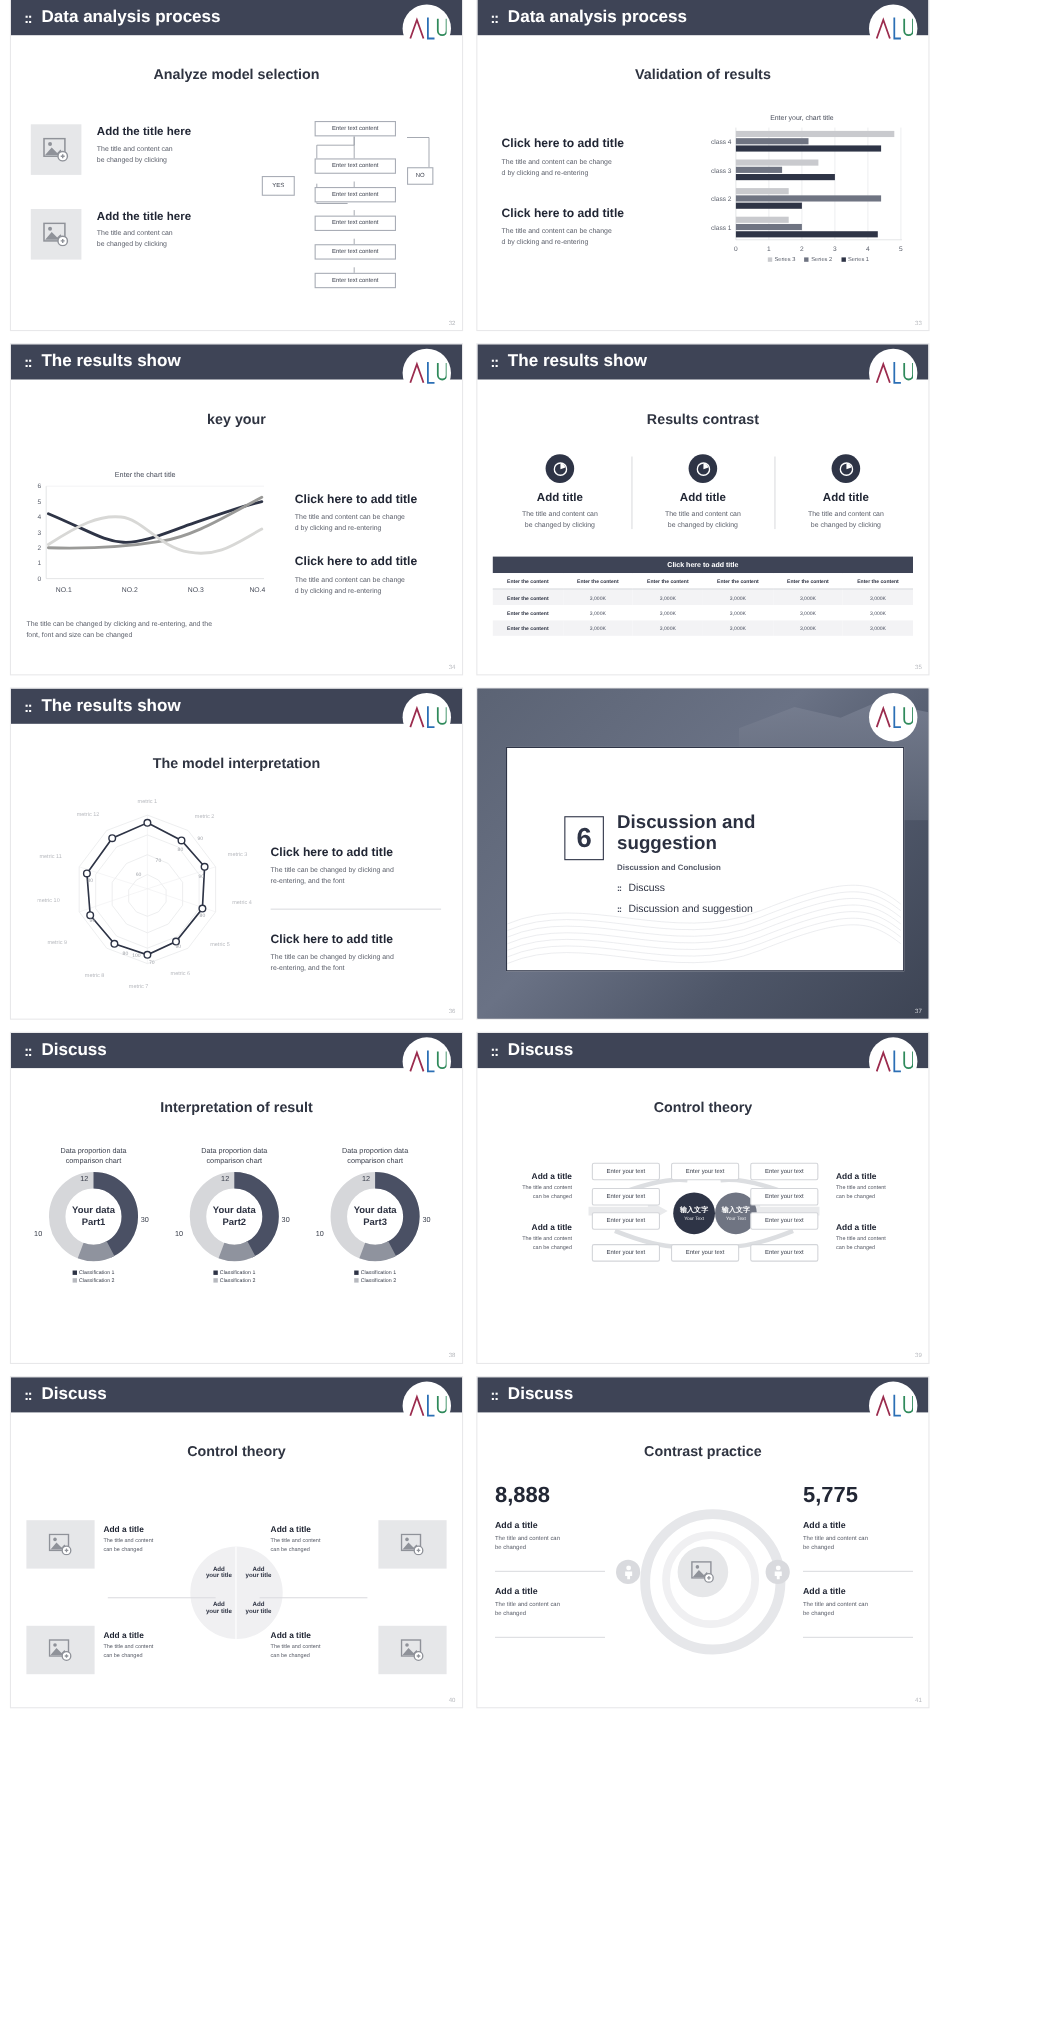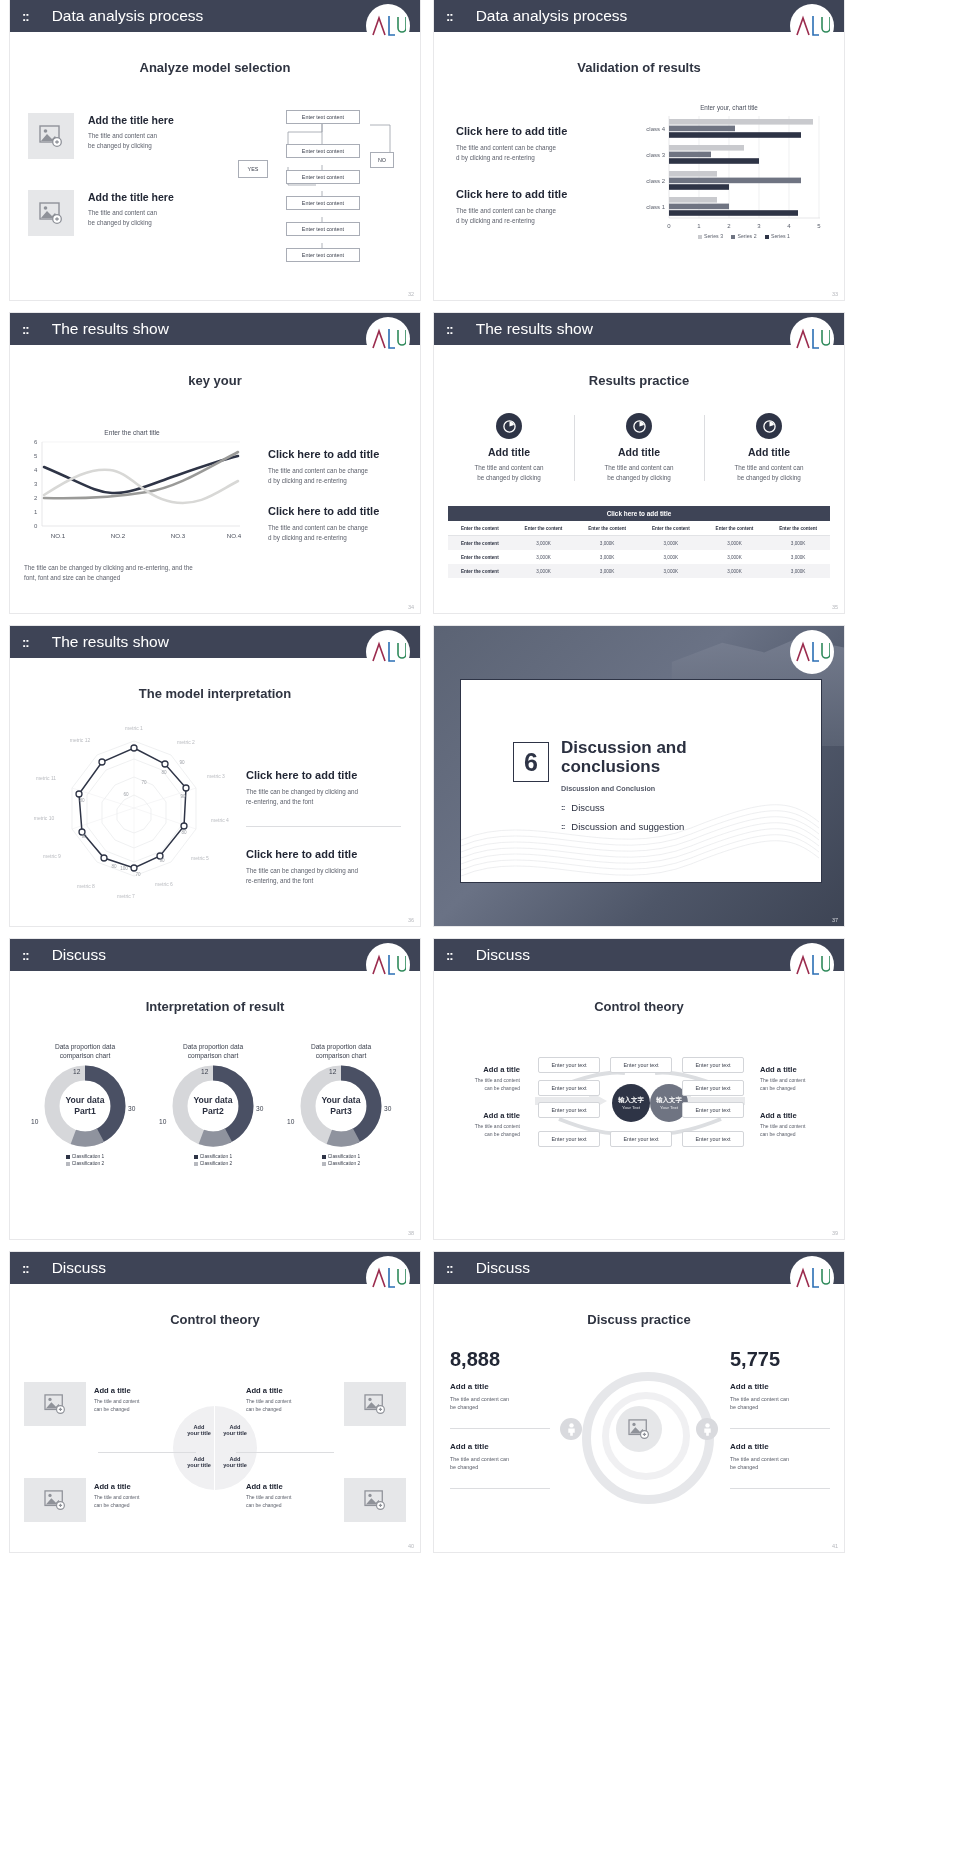--- a/index.html
+++ b/index.html
@@ -1,21 +1,21 @@
 <!DOCTYPE html>
 <html><head>
 <meta charset="utf-8">
 <style>
   html,body{margin:0;padding:0;background:#ffffff;}
   body{width:960px;height:1850px;font-family:"Liberation Sans",sans-serif;color:#2f3441;}
   .grid{width:960px;height:1850px;display:grid;grid-template-columns:410px 410px;grid-template-rows:repeat(5,300px);column-gap:14px;row-gap:13px;padding:0 63px 0 10px;box-sizing:border-box;background:#ffffff;}
   .slide{position:relative;width:410px;height:300px;background:#ffffff;overflow:hidden;box-shadow:0 0 0 1px #e8e8ea;}
   .bar{position:absolute;left:0;top:0;width:410px;height:32px;background:#3e4456;display:flex;align-items:center;}
   .bar .dots{margin-left:12px;color:#ffffff;font-size:13px;font-weight:700;letter-spacing:-1px;line-height:1;}
-  .bar .btitle{margin-left:23px;color:#ffffff;font-size:15.5px;font-weight:400;}
+  .bar .btitle{margin-left:9px;color:#ffffff;font-size:15.5px;font-weight:700;}
   .logo{position:absolute;right:10px;top:4px;width:44px;height:44px;border-radius:50%;background:#fff;display:flex;align-items:center;justify-content:center;z-index:5;}
   .logo svg{display:block;}
   .pg{position:absolute;right:6px;bottom:3px;font-size:5.5px;color:#b6b8bd;}
   .slidetitle{position:absolute;top:60px;left:0;width:410px;text-align:center;font-size:13px;font-weight:700;color:#2f3441;}
   .img-ph{background:#e6e7e9;display:flex;align-items:center;justify-content:center;}
   .img-ph svg{display:block;}
   .h3{font-size:10.5px;font-weight:700;color:#222735;}
   .h3b{font-size:11px;font-weight:700;color:#222735;}
   .body{font-size:6.3px;color:#5d616c;line-height:1.55;}
   .tinybox{border:1px solid #a9adb6;background:#fff;font-size:5.4px;color:#3a3f4c;text-align:center;display:flex;align-items:center;justify-content:center;}
@@ -250,21 +250,21 @@
       <span class="dots">::</span>
       <span class="btitle">The results show</span>
     </div>
     <div class="logo">
       <svg width="36" height="26" viewBox="0 0 36 26">
           <path d="M3 22 L9 5 L15 22" stroke="#9b2c4e" stroke-width="1.6" fill="none"></path>
           <path d="M19 3 L19 22 L25 22" stroke="#2b6fb5" stroke-width="1.6" fill="none"></path>
           <path d="M28 4 L28 15 A4 4 0 0 0 36 15 L36 4" stroke="#2f8a5b" stroke-width="1.6" fill="none"></path>
         </svg>
     </div>
-    <div class="slidetitle">Results practice</div>
+    <div class="slidetitle">Results contrast</div>
 
     <div class="abs ctr" style="left:14px;top:100px;width:122px;">
       <div style="margin:0 auto;width:26px;height:26px;border-radius:50%;background:#2e3446;display:flex;align-items:center;justify-content:center;">
         <svg width="13" height="13" viewBox="0 0 13 13">
             <circle cx="6.5" cy="6.5" r="5.6" fill="none" stroke="#fff" stroke-width="1.3"></circle>
             <path d="M6.5 6.5 L6.5 1.4 A5.1 5.1 0 0 1 11 5 Z" fill="#fff"></path>
           </svg>
       </div>
       <div class="h3" style="margin-top:7px;">Add title</div>
       <div class="body" style="margin-top:5px;">The title and content can</div>
@@ -446,21 +446,21 @@
           <path d="M0 72 C 70 42, 150 92, 230 60 S 330 32, 358 54"></path>
           <path d="M0 78 C 70 48, 150 98, 230 66 S 330 38, 358 60"></path>
           <path d="M0 84 C 70 54, 150 104, 230 72 S 330 44, 358 66"></path>
           <path d="M0 54 C 70 24, 150 74, 230 42 S 330 14, 358 36"></path>
           <path d="M0 48 C 70 18, 150 68, 230 36 S 330 8, 358 30"></path>
         </g>
       </svg>
       <div class="abs" style="left:52px;top:62px;width:34px;height:38px;border:1.6px solid #2e3446;display:flex;align-items:center;justify-content:center;font-size:25px;font-weight:700;color:#2e3446;">6</div>
       <div class="abs" style="left:100px;top:58px;width:230px;">
         <div style="font-size:17px;font-weight:700;color:#2b3040;line-height:1.12;">Discussion and</div>
-        <div style="font-size:17px;font-weight:700;color:#2b3040;line-height:1.12;">conclusions</div>
+        <div style="font-size:17px;font-weight:700;color:#2b3040;line-height:1.12;">suggestion</div>
         <div style="font-size:7.2px;font-weight:700;color:#555a68;margin-top:8px;">Discussion and Conclusion</div>
       </div>
       <div class="abs" style="left:100px;top:122px;width:230px;">
         <div style="display:flex;align-items:center;margin-bottom:8px;">
           <span style="color:#3e4456;font-size:8px;font-weight:700;letter-spacing:-1px;">::</span>
           <span style="margin-left:7px;font-size:9.5px;color:#2b3040;">Discuss</span>
         </div>
         <div style="display:flex;align-items:center;">
           <span style="color:#3e4456;font-size:8px;font-weight:700;letter-spacing:-1px;">::</span>
           <span style="margin-left:7px;font-size:9.5px;color:#2b3040;">Discussion and suggestion</span>
@@ -731,21 +731,21 @@
       <span class="dots">::</span>
       <span class="btitle">Discuss</span>
     </div>
     <div class="logo">
       <svg width="36" height="26" viewBox="0 0 36 26">
           <path d="M3 22 L9 5 L15 22" stroke="#9b2c4e" stroke-width="1.6" fill="none"></path>
           <path d="M19 3 L19 22 L25 22" stroke="#2b6fb5" stroke-width="1.6" fill="none"></path>
           <path d="M28 4 L28 15 A4 4 0 0 0 36 15 L36 4" stroke="#2f8a5b" stroke-width="1.6" fill="none"></path>
         </svg>
     </div>
-    <div class="slidetitle">Discuss practice</div>
+    <div class="slidetitle">Contrast practice</div>
 
     <div class="abs" style="left:16px;top:96px;font-size:20px;font-weight:700;color:#222735;">8,888</div>
     <div class="abs" style="left:16px;top:130px;width:100px;">
       <div style="font-size:8px;font-weight:700;color:#222735;">Add a title</div>
       <div class="body" style="font-size:5.4px;margin-top:4px;">The title and content can</div>
       <div class="body" style="font-size:5.4px;">be changed</div>
     </div>
     <div class="sep" style="left:16px;top:176px;width:100px;height:1px;"></div>
     <div class="abs" style="left:16px;top:190px;width:100px;">
       <div style="font-size:8px;font-weight:700;color:#222735;">Add a title</div>

